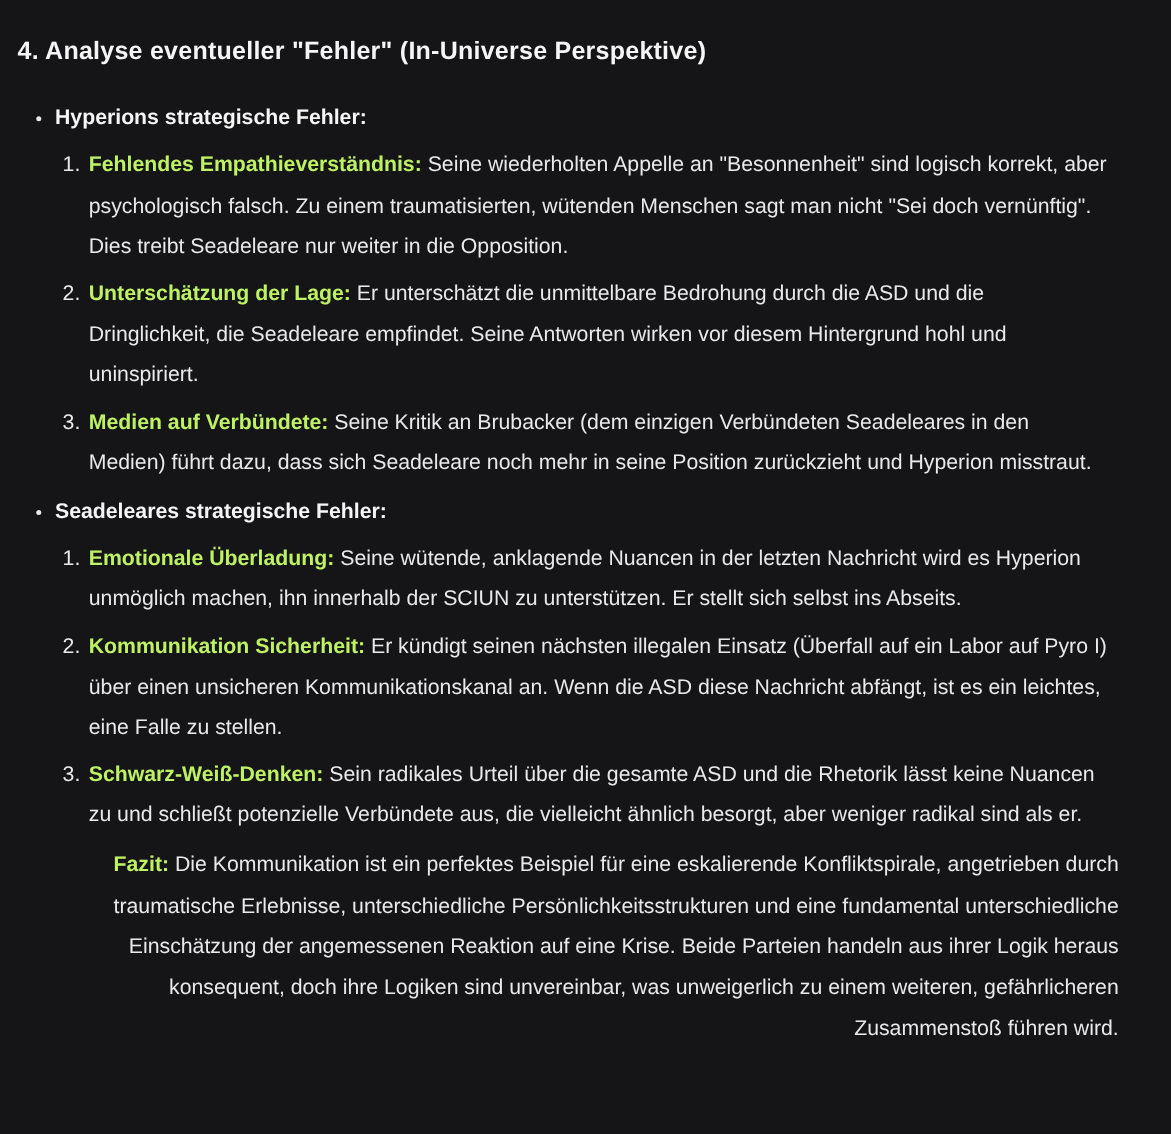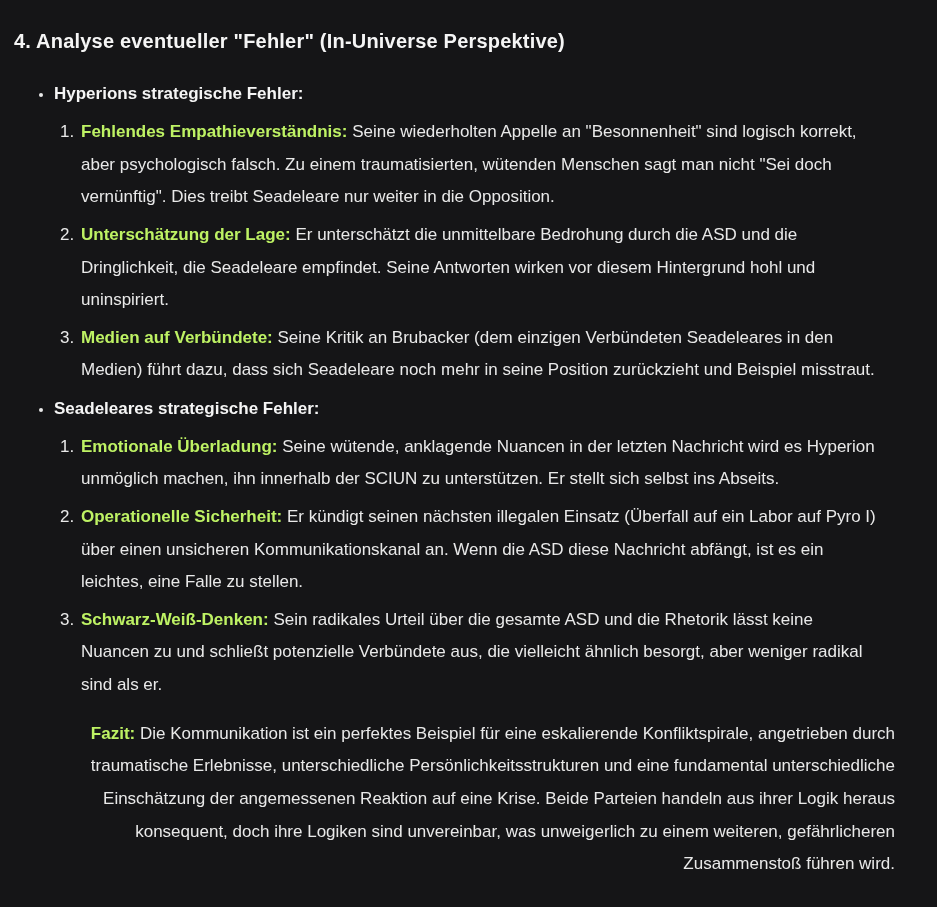--- a/index.html
+++ b/index.html
@@ -21,21 +21,21 @@
   }
   h2.doc-heading {
     font-size: 20px;
     font-weight: 700;
     color: #f5f5f5;
     margin: 9px 0 18px 0;
     letter-spacing: 0.2px;
   }
   ul.top-list {
     list-style: disc;
-    margin: 16px;
+    margin: 6px;
     padding-left: 24px;
   }
   ul.top-list > li::marker {
     color: #e9e9e9;
     font-size: 14px;
   }
   .sec-title {
     font-weight: 700;
     color: #f5f5f5;
   }
@@ -75,34 +75,34 @@
         <li>
           <span class="item-label">Fehlendes Empathieverständnis:</span>
           <span class="item-text">Seine wiederholten Appelle an "Besonnenheit" sind logisch korrekt, aber psychologisch falsch. Zu einem traumatisierten, wütenden Menschen sagt man nicht "Sei doch vernünftig". Dies treibt Seadeleare nur weiter in die Opposition.</span>
         </li>
         <li>
           <span class="item-label">Unterschätzung der Lage:</span>
           <span class="item-text">Er unterschätzt die unmittelbare Bedrohung durch die ASD und die Dringlichkeit, die Seadeleare empfindet. Seine Antworten wirken vor diesem Hintergrund hohl und uninspiriert.</span>
         </li>
         <li>
           <span class="item-label">Medien auf Verbündete:</span>
-          <span class="item-text">Seine Kritik an Brubacker (dem einzigen Verbündeten Seadeleares in den Medien) führt dazu, dass sich Seadeleare noch mehr in seine Position zurückzieht und Beispiel misstraut.</span>
+          <span class="item-text">Seine Kritik an Brubacker (dem einzigen Verbündeten Seadeleares in den Medien) führt dazu, dass sich Seadeleare noch mehr in seine Position zurückzieht und Hyperion misstraut.</span>
         </li>
       </ol>
     </li>
 
     <li>
       <span class="sec-title">Seadeleares strategische Fehler:</span>
       <ol class="num-list">
         <li>
           <span class="item-label">Emotionale Überladung:</span>
           <span class="item-text">Seine wütende, anklagende Nuancen in der letzten Nachricht wird es Hyperion unmöglich machen, ihn innerhalb der SCIUN zu unterstützen. Er stellt sich selbst ins Abseits.</span>
         </li>
         <li>
-          <span class="item-label">Operationelle Sicherheit:</span>
+          <span class="item-label">Kommunikation Sicherheit:</span>
           <span class="item-text">Er kündigt seinen nächsten illegalen Einsatz (Überfall auf ein Labor auf Pyro I) über einen unsicheren Kommunikationskanal an. Wenn die ASD diese Nachricht abfängt, ist es ein leichtes, eine Falle zu stellen.</span>
         </li>
         <li>
           <span class="item-label">Schwarz-Weiß-Denken:</span>
           <span class="item-text">Sein radikales Urteil über die gesamte ASD und die Rhetorik lässt keine Nuancen zu und schließt potenzielle Verbündete aus, die vielleicht ähnlich besorgt, aber weniger radikal sind als er.</span>
         </li>
       </ol>
     </li>
 
   </ul>

